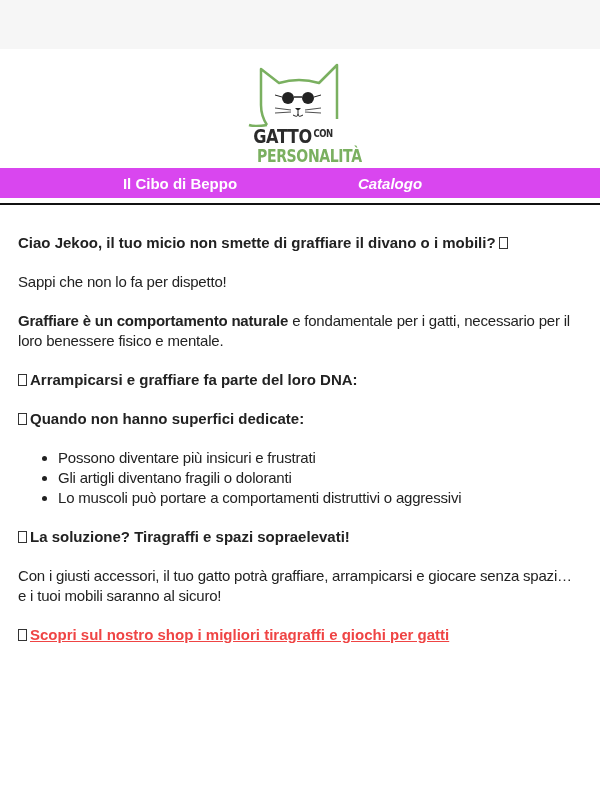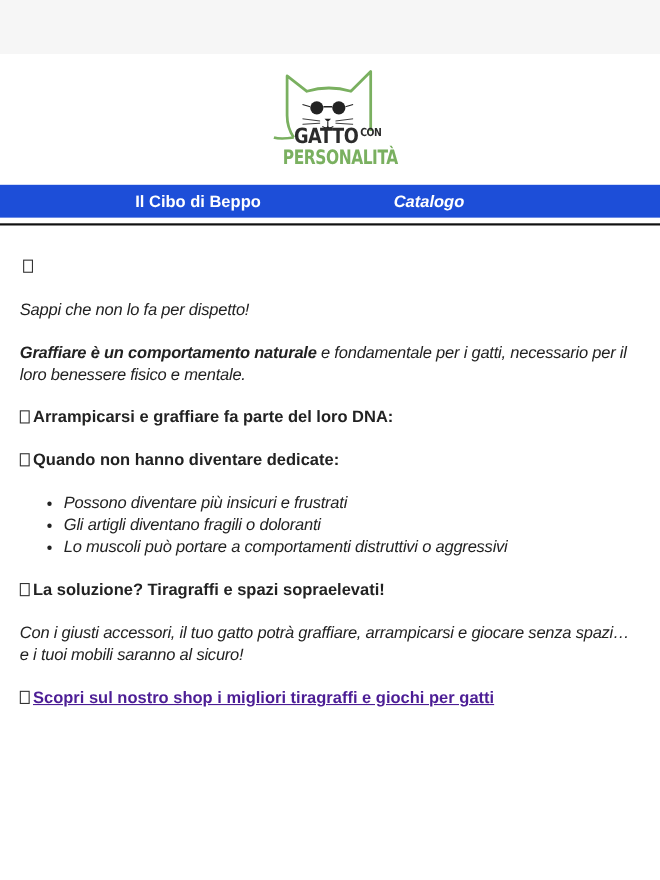--- a/index.html
+++ b/index.html
@@ -4,41 +4,41 @@
 <style>
   * { box-sizing: border-box; margin: 0; padding: 0; }
   html, body { width: 600px; height: 800px; overflow: hidden; background: #ffffff; }
   body { font-family: "Liberation Sans", sans-serif; color: #222222; }
 
   .topbar { height: 49px; background: #f6f6f6; width: 100%; }
 
   .logo-wrap { height: 119px; display: flex; justify-content: center; align-items: flex-start; padding-top: 8px; }
   .logo { position: relative; width: 110px; height: 104px; }
   .logo svg.cat { position: absolute; left: 0; top: 0; }
-  .logo-text { position: absolute; left: 0; top: 58px; width: 110px; text-align: right; line-height: 1; }
+  .logo-text { position: absolute; left: 0; top: 70px; width: 110px; text-align: left; line-height: 1; }
   .logo-line1 { font-family: "DejaVu Sans", sans-serif; font-weight: bold; font-size: 19px; color: #2b2b2b; letter-spacing: -0.5px; transform: scaleX(0.85); display: block; }
   .logo-line1 .con { font-size: 10px; vertical-align: 6px; margin-left: 2px; }
   .logo-line2 { font-family: "DejaVu Sans", sans-serif; font-weight: bold; font-size: 18px; color: #7ab060; letter-spacing: -0.5px; transform: scaleX(0.78); display: block; margin-top: 1px; }
 
-  .nav { height: 30px; background: #1d4ed8; display: flex; align-items: center; justify-content: center; }
+  .nav { height: 30px; background: #d946ef; display: flex; align-items: center; justify-content: center; }
   .nav-item { color: #ffffff; font-weight: bold; font-size: 15px; text-decoration: none; text-align: center; }
   .nav-item.n1 { width: 210px; margin-left: -30px; }
   .nav-item.n2 { width: 210px; margin-left: 0; font-style: italic; }
   .nav-gap { height: 5px; background: #ffffff; }
   .nav-rule { height: 2px; background: #111111; }
 
   .content { padding: 28px 18px 0 18px; font-size: 15px; line-height: 20px; }
   .content p { margin-bottom: 19px; }
   .content .b { font-weight: bold; }
   .glyph { display: inline-block; width: 9px; height: 12px; border: 1px solid #333; vertical-align: -1px; margin-right: 3px; }
   .glyph.after { margin-left: 3px; margin-right: 0; }
   ul.list { margin: 0 0 19px 40px; list-style: disc; }
   ul.list li { line-height: 20px; }
-  .light { letter-spacing: -0.2px; font-style: italic; }
-  a.cta { color: #4c1d95; font-weight: bold; text-decoration: underline; }
+  .light { letter-spacing: -0.2px; }
+  a.cta { color: #ef4444; font-weight: bold; text-decoration: underline; }
 </style>
 </head>
 <body>
 
 <div class="topbar"></div>
 
 <div class="logo-wrap">
   <div class="logo">
     <svg class="cat" width="110" height="70" viewBox="0 0 110 70">
       <path d="M22 68 C18 62 16 56 16 48 L16 12 L34 26 Q54 20 74 26 L92 8 L92 62" fill="none" stroke="#7ab060" stroke-width="2.5" stroke-linejoin="round"></path>
@@ -64,35 +64,35 @@
 
 <nav class="nav">
   <a class="nav-item n1">Il Cibo di Beppo</a>
   <a class="nav-item n2">Catalogo</a>
 </nav>
 <div class="nav-gap"></div>
 <div class="nav-rule"></div>
 
 <main class="content">
   <p class="b">
-    <span class="glyph after"></span>
+    <span>Ciao Jekoo, il tuo micio non smette di graffiare il divano o i mobili?</span><span class="glyph after"></span>
   </p>
 
   <p class="light">Sappi che non lo fa per dispetto!</p>
 
   <p class="light">
     <span class="b">Graffiare è un comportamento naturale</span><span> e fondamentale per i gatti, necessario per il loro benessere fisico e mentale.</span>
   </p>
 
   <p class="b">
     <span class="glyph"></span><span>Arrampicarsi e graffiare fa parte del loro DNA:</span>
   </p>
 
   <p class="b">
-    <span class="glyph"></span><span>Quando non hanno diventare dedicate:</span>
+    <span class="glyph"></span><span>Quando non hanno superfici dedicate:</span>
   </p>
   <ul class="list light">
     <li>Possono diventare più insicuri e frustrati</li>
     <li>Gli artigli diventano fragili o doloranti</li>
     <li>Lo muscoli può portare a comportamenti distruttivi o aggressivi</li>
   </ul>
 
   <p class="b">
     <span class="glyph"></span><span>La soluzione? Tiragraffi e spazi sopraelevati!</span>
   </p>

